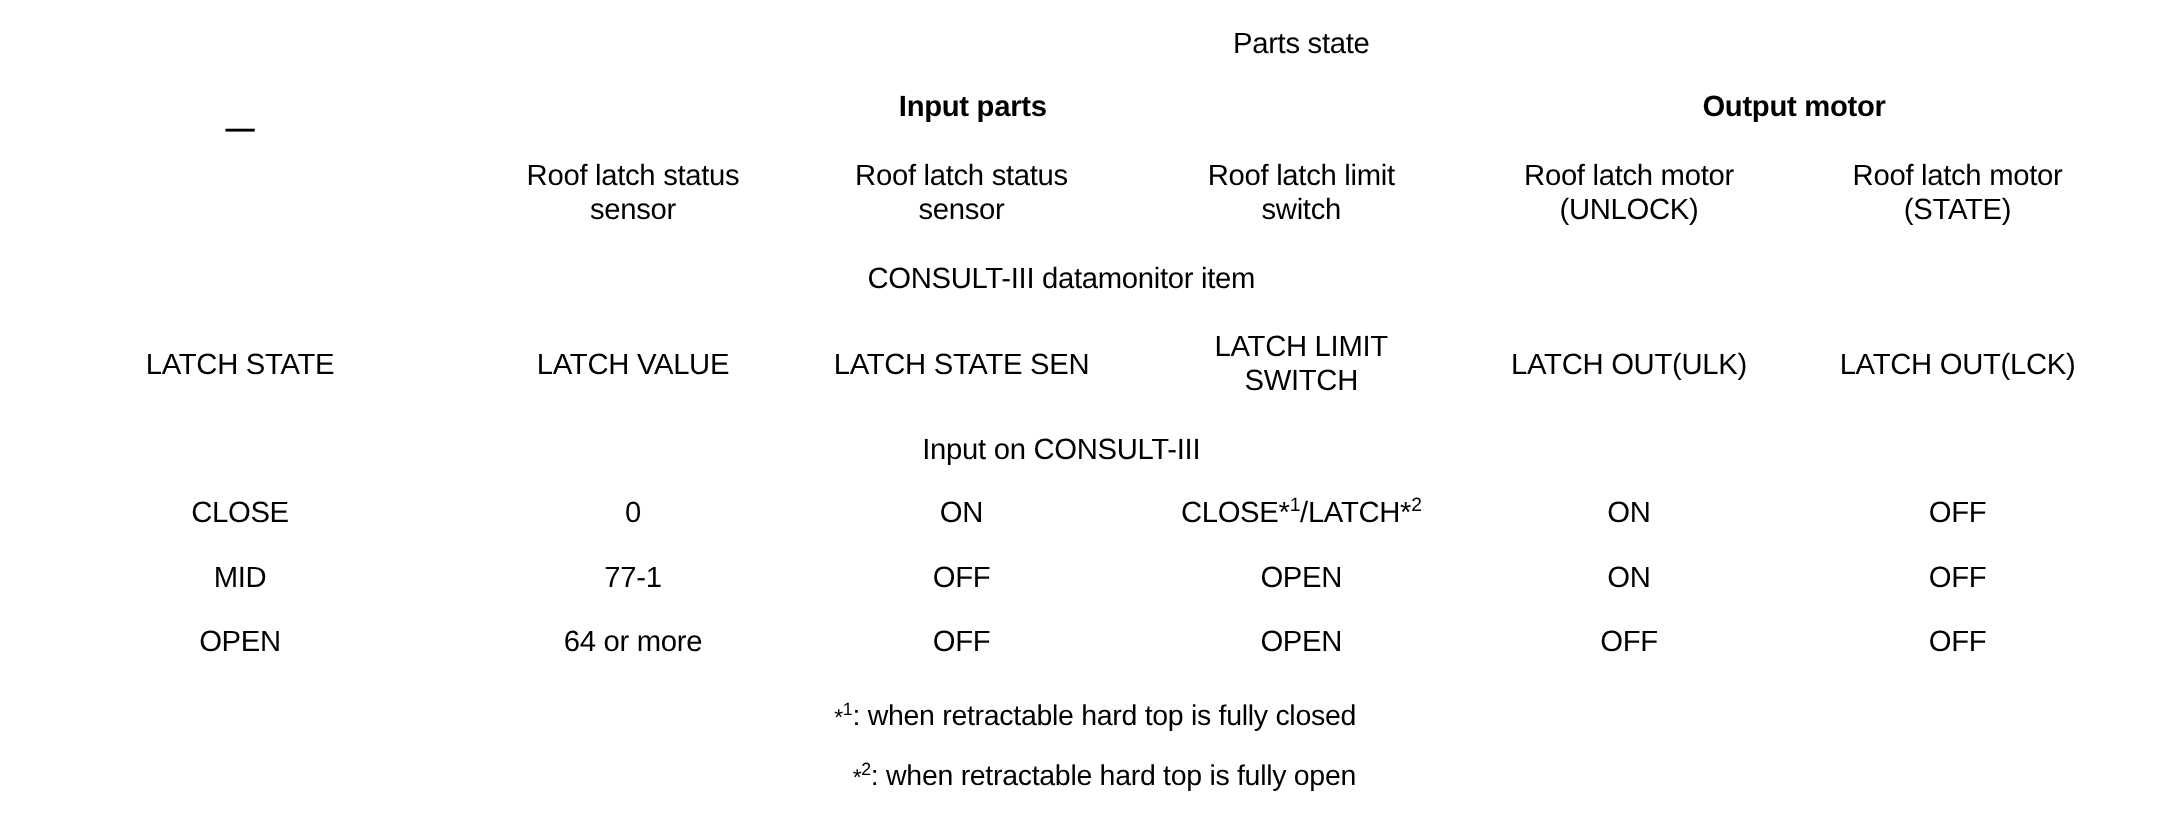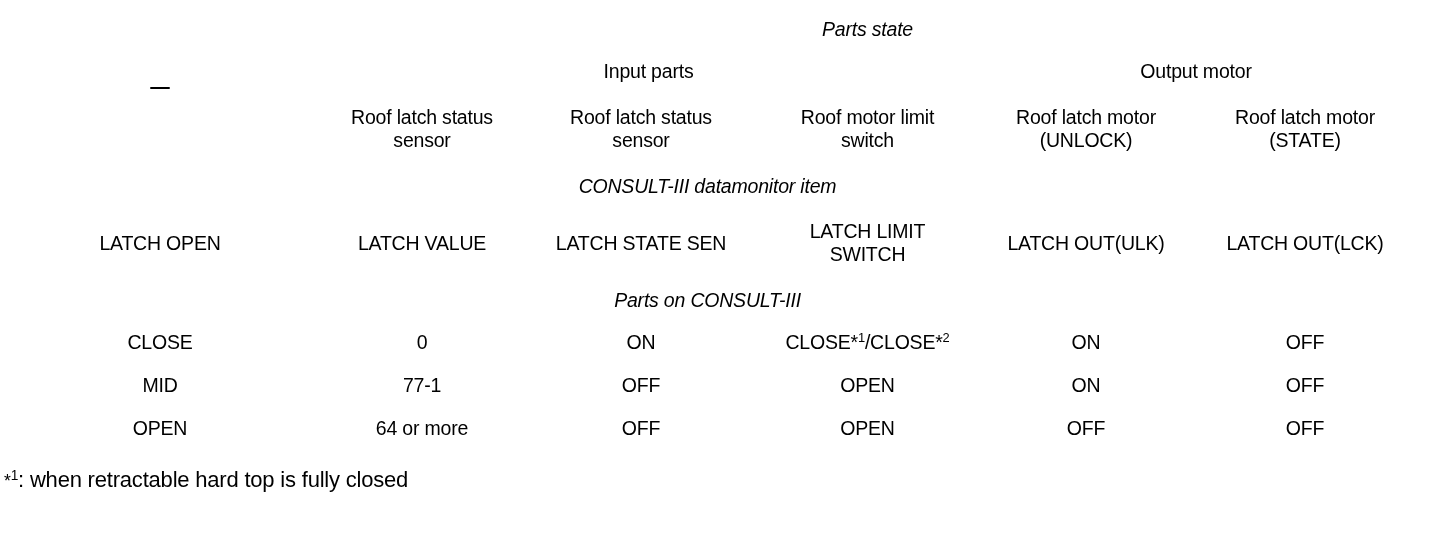--- a/index.html
+++ b/index.html
@@ -41,22 +41,22 @@
     border: 0;
   }
 
   
   .rule-thick-top  { border-top: 4px solid #000; }
   .rule-thick-bot  { border-bottom: 4px solid #000; }
   .rule-med-bot    { border-bottom: 2.5px solid #000; }
   .rule-thin-bot   { border-bottom: 1.5px solid #000; }
   .vl-r { border-right: 2.5px solid #000; }
 
-  .h-tall  { height: 42px; font-style: italic; }
-  .h-tall2 { height: 43px; }
+  .h-tall  { height: 42px; }
+  .h-tall2 { height: 43px; font-weight: bold; }
   .h-part  { height: 72px; }
   .h-data  { height: 43px; }
 
   .dash {
     font-size: 24px;
     font-weight: 700;
     line-height: 1;
   }
 
   .two-line { line-height: 1.2; }
@@ -67,25 +67,26 @@
     line-height: 0;
   }
 
   .notes {
     position: absolute;
     left: 4px;
     top: 468px;
     width: 900px;
   }
   .note {
-    font-size: 22px;
+    font-size: 19px;
     line-height: 1.1;
     letter-spacing: -0.2px;
     margin-bottom: 19px;
     white-space: nowrap;
+    text-align: right;
   }
   .note .mark {
     font-size: 0.80em;
   }
   .note .mark sup {
     font-size: 0.78em;
     vertical-align: super;
     line-height: 0;
   }
 </style>
@@ -118,68 +119,68 @@
       <tr>
         <td class="h-part rule-thick-bot vl-r two-line">
           <span>Roof latch status</span><br>
           <span>sensor</span>
         </td>
         <td class="h-part rule-thick-bot vl-r two-line">
           <span>Roof latch status</span><br>
           <span>sensor</span>
         </td>
         <td class="h-part rule-thick-bot vl-r two-line">
-          <span>Roof motor limit</span><br>
+          <span>Roof latch limit</span><br>
           <span>switch</span>
         </td>
         <td class="h-part rule-thick-bot vl-r two-line">
           <span>Roof latch motor</span><br>
           <span>(UNLOCK)</span>
         </td>
         <td class="h-part rule-thick-bot two-line">
           <span>Roof latch motor</span><br>
           <span>(STATE)</span>
         </td>
       </tr>
 
       <tr>
         <td colspan="6" class="h-tall rule-thick-bot">CONSULT-III datamonitor item</td>
       </tr>
 
       <tr>
         <td class="h-part rule-thick-bot vl-r">
-          <span>LATCH OPEN</span>
+          <span>LATCH STATE</span>
         </td>
         <td class="h-part rule-thick-bot vl-r">
           <span>LATCH VALUE</span>
         </td>
         <td class="h-part rule-thick-bot vl-r">
           <span>LATCH STATE SEN</span>
         </td>
         <td class="h-part rule-thick-bot vl-r two-line">
           <span>LATCH LIMIT</span><br>
           <span>SWITCH</span>
         </td>
         <td class="h-part rule-thick-bot vl-r">
           <span>LATCH OUT(ULK)</span>
         </td>
         <td class="h-part rule-thick-bot">
           <span>LATCH OUT(LCK)</span>
         </td>
       </tr>
 
       <tr>
-        <td colspan="6" class="h-tall rule-thick-bot">Parts on CONSULT-III</td>
+        <td colspan="6" class="h-tall rule-thick-bot">Input on CONSULT-III</td>
       </tr>
 
       <tr>
         <td class="h-data rule-thin-bot vl-r">CLOSE</td>
         <td class="h-data rule-thin-bot vl-r">0</td>
         <td class="h-data rule-thin-bot vl-r">ON</td>
-        <td class="h-data rule-thin-bot vl-r"><span>CLOSE</span><span class="fnwrap">*<sup class="fn">1</sup></span><span>/CLOSE</span><span class="fnwrap">*<sup class="fn">2</sup></span></td>
+        <td class="h-data rule-thin-bot vl-r"><span>CLOSE</span><span class="fnwrap">*<sup class="fn">1</sup></span><span>/LATCH</span><span class="fnwrap">*<sup class="fn">2</sup></span></td>
         <td class="h-data rule-thin-bot vl-r">ON</td>
         <td class="h-data rule-thin-bot">OFF</td>
       </tr>
 
       <tr>
         <td class="h-data rule-thin-bot vl-r">MID</td>
         <td class="h-data rule-thin-bot vl-r">77-1</td>
         <td class="h-data rule-thin-bot vl-r">OFF</td>
         <td class="h-data rule-thin-bot vl-r">OPEN</td>
         <td class="h-data rule-thin-bot vl-r">ON</td>
@@ -193,15 +194,16 @@
         <td class="h-data rule-thick-bot vl-r">OPEN</td>
         <td class="h-data rule-thick-bot vl-r">OFF</td>
         <td class="h-data rule-thick-bot">OFF</td>
       </tr>
 
     </tbody>
   </table>
 
   <div class="notes">
     <div class="note"><span class="mark">*<sup>1</sup></span><span>: when retractable hard top is fully closed</span></div>
+    <div class="note"><span class="mark">*<sup>2</sup></span><span>: when retractable hard top is fully open</span></div>
   </div>
 
 </div>
 
 </body></html>

